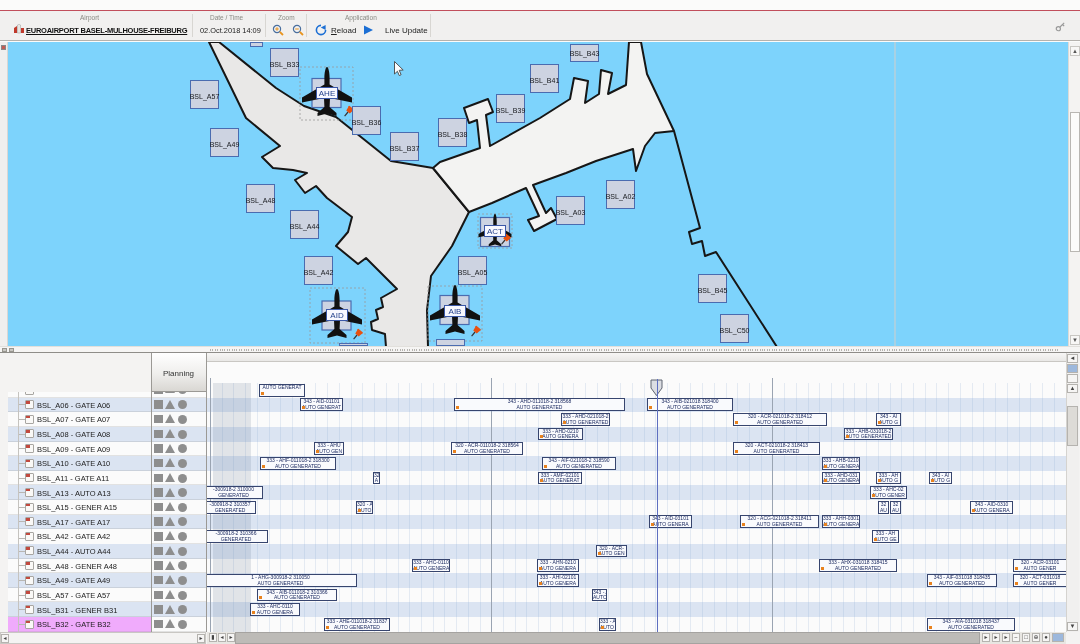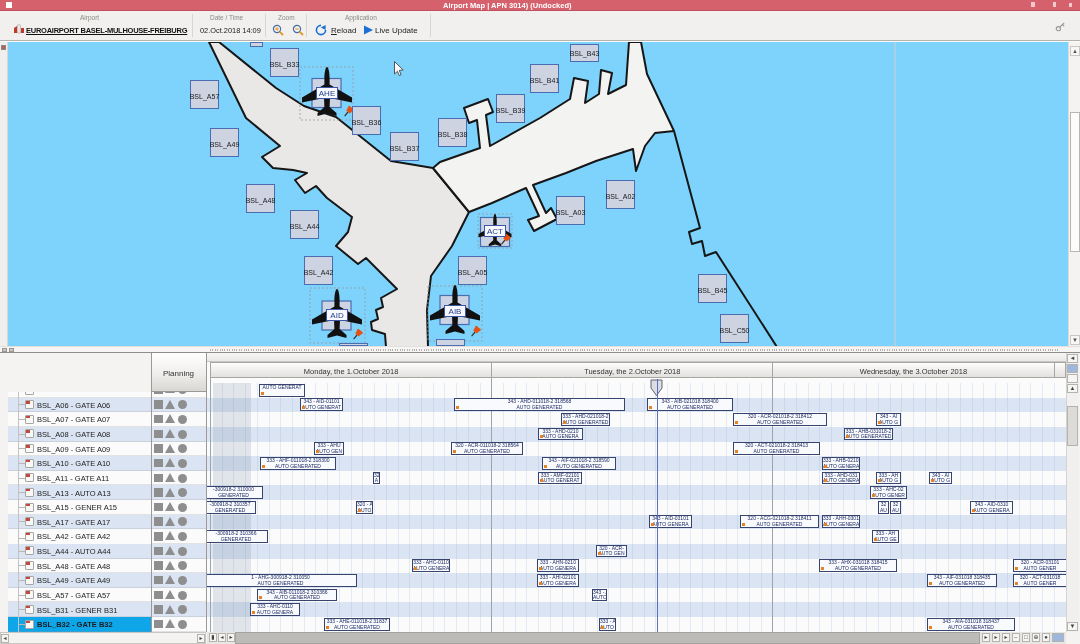--- a/index.html
+++ b/index.html
@@ -11,21 +11,21 @@
 #title .r2 { position:absolute; right:24px; top:2px; width:3px; height:5px; background:#f3c8cc; }
 #title .r3 { position:absolute; right:8px; top:3px; width:3px; height:4px; background:#f3c8cc; }
 #toolbar { position:absolute; left:0; top:10px; width:100%; height:31px; background:#f1f0ef; border-bottom:1px solid #b5b2ae; border-top:1px solid #c14f5c; }
 .glabel { position:absolute; top:3px; font-size:6.5px; color:#8a8a84; }
 .gsep { position:absolute; top:3px; bottom:3px; width:1px; background:#d8d6d2; }
 #toolbar .apticon { position:absolute; left:13px; top:13px; width:12px; height:10px; }
 #toolbar .apname { position:absolute; left:26px; top:14.5px; font-size:7.5px; letter-spacing:-0.25px; font-weight:bold; color:#111; text-decoration:underline; }
 #toolbar .dt { position:absolute; left:200px; top:15px; font-size:7.4px; color:#222; }
 #toolbar .zm { position:absolute; top:13px; width:12px; height:12px; }
 #toolbar .rel { position:absolute; left:331px; top:15px; font-size:8px; color:#222; }
-#toolbar .lup { position:absolute; left:375px; top:15px; font-size:8px; color:#222; }
+#toolbar .lup { position:absolute; left:385px; top:15px; font-size:8px; color:#222; }
 #map { position:absolute; left:0; top:42px; width:100%; height:304px; background:#7dd3fc; }
 #map .lstrip { position:absolute; left:0; top:0; width:8px; height:100%; background:#f0efee; border-right:1px solid #d9d7d3; }
 #map svg.m { position:absolute; left:8px; top:0; }
 #map .vsb { position:absolute; right:0; top:0; width:12px; height:100%; background:#f4f3f2; border-left:1px solid #dcdad6; }
 #map .vsb .btn { position:absolute; left:1px; width:10px; height:10px; background:#f8f7f6; border:1px solid #c9c7c3; color:#555; font-size:6px; line-height:8px; text-align:center; }
 #map .vsb .thumb { position:absolute; left:1px; top:70px; width:10px; height:140px; background:#fcfcfb; border:1px solid #b9b7b3; }
 .gate { position:absolute; width:29px; height:29px; background:#cdd3e1; border:1.2px solid #4a6cb0; } .gate b { position:absolute; left:-4px; right:-4px; top:12px; text-align:center; font-weight:normal; font-size:7px; color:#16181c; white-space:nowrap; }
 #mapsb { position:absolute; left:0; top:346px; width:100%; height:6px; background:#f6f5f4; border-top:1px solid #e2e0dc; }
 #mapsb .dots { position:absolute; left:210px; right:20px; top:2px; height:2px; background:repeating-linear-gradient(90deg,#b5b3af 0 1px,#f6f5f4 1px 2.4px); }
 #gantt { position:absolute; left:0; top:352px; width:100%; height:292px; background:#f4f3f2; border-top:1px solid #8f8d89; }
@@ -50,27 +50,20 @@
 .grow { position:absolute; left:0; width:100%; }
 .bar { position:absolute; background:#f9fafd; font-size:5px; line-height:5.8px; color:#16255c; text-align:center; overflow:hidden; }
 .sbtn { position:absolute; width:11px; height:9px; background:#f6f5f4; border:1px solid #b5b3af; color:#444; font-size:6px; line-height:7px; text-align:center; }
 #gvsb { position:absolute; right:1px; top:0px; width:13px; height:279px; background:#f1f0ef; border-left:1px solid #d5d3cf; }
 #lhsb { position:absolute; left:0; top:279px; width:206px; height:12px; background:#f4f3f2; border:1px solid #c9c7c3; }
 #ghsb { position:absolute; left:207px; right:14px; top:279px; height:12px; background:#e8e6e2; }
 #ghsb .track { position:absolute; left:28px; right:86px; top:0px; bottom:0px; background:#bdbbb7; border:1px solid #a5a3a0; }
 </style></head>
 <body>
 <div id="root">
-<div id="title">
- <span class="ic"></span>
- <span class="t">Airport Map | APN 3014) (Undocked)</span>
- <span class="r1"></span>
-      <span class="r2"></span>
-      <span class="r3"></span>
-</div>
 <div id="toolbar">
  <span class="glabel" style="left:80px;">Airport</span>
  <span class="glabel" style="left:210px;">Date / Time</span>
  <span class="glabel" style="left:278px;">Zoom</span>
  <span class="glabel" style="left:345px;">Application</span>
  <span class="gsep" style="left:192px;"></span>
  <span class="gsep" style="left:265px;"></span>
  <span class="gsep" style="left:306px;"></span>
  <span class="gsep" style="left:430px;"></span>
  <svg class="apticon" viewBox="0 0 12 10">
@@ -286,38 +279,38 @@
         <span class="rlbl">BSL_A42 - GATE A42</span>
       </div>
 <div class="lrow" style="top:190.9px;height:14.63px;background:#dbe4f2;">
         <i class="tic"></i>
         <span class="ric"></span>
         <span class="rlbl">BSL_A44 - AUTO A44</span>
       </div>
 <div class="lrow" style="top:205.5px;height:14.63px;background:#fbfbfb;">
         <i class="tic"></i>
         <span class="ric"></span>
-        <span class="rlbl">BSL_A48 - GATE A48</span>
+        <span class="rlbl">BSL_A48 - GENER A48</span>
       </div>
 <div class="lrow" style="top:220.2px;height:14.63px;background:#dbe4f2;">
         <i class="tic"></i>
         <span class="ric"></span>
         <span class="rlbl">BSL_A49 - GATE A49</span>
       </div>
 <div class="lrow" style="top:234.8px;height:14.63px;background:#fbfbfb;">
         <i class="tic"></i>
         <span class="ric"></span>
         <span class="rlbl">BSL_A57 - GATE A57</span>
       </div>
 <div class="lrow" style="top:249.4px;height:14.63px;background:#dbe4f2;">
         <i class="tic"></i>
         <span class="ric"></span>
         <span class="rlbl">BSL_B31 - GENER B31</span>
       </div>
-<div class="lrow" style="top:264.1px;height:14.63px;background:#0ea5e9;font-weight:bold;">
+<div class="lrow" style="top:264.1px;height:14.63px;background:#f0abfc;">
         <i class="tic"></i>
         <span class="ric"></span>
         <span class="rlbl">BSL_B32 - GATE B32</span>
       </div>
 <div class="lrow" style="top:39.3px;height:5.3px;background:#fbfbfb;overflow:hidden;">
         <span class="ric" style="top:-6px;"></span>
       </div>
  <div id="treeline"></div>
  <div id="pborder"></div>
  <div id="ppanelwrap" style="position:absolute;left:150.5px;top:0;width:56px;height:279px;">
@@ -727,34 +720,20 @@
             <span style="display:block;overflow:hidden;white-space:nowrap;">AUTO G</span>
             <i style="position:absolute;left:1px;bottom:1px;width:3px;height:3px;background:#e8821e;"></i>
           </div>
 <div class="bar" style="left:720px;top:264.9px;width:88px;height:12.8px;border:1px solid #37456e;">
             <span style="display:block;overflow:hidden;white-space:nowrap;">343 - AIA-031018 318437</span>
             <span style="display:block;overflow:hidden;white-space:nowrap;">AUTO GENERATED</span>
             <i style="position:absolute;left:1px;bottom:1px;width:3px;height:3px;background:#e8821e;"></i>
           </div>
    </div>
    <div id="gruler"></div>
-   <div id="gdays">
-     <div class="day" style="left:3.0px;width:281.2px;">
-            <span>Monday, the 1.October 2018</span>
-          </div>
-     <div class="day" style="left:284.2px;width:281.2px;">
-            <span>Tuesday, the 2.October 2018</span>
-          </div>
-     <div class="day" style="left:565.4px;width:281.2px;">
-            <span>Wednesday, the 3.October 2018</span>
-          </div>
-     <div class="day" style="left:846.6px;width:12.4px;border-right:1px solid #a8a6a2;">
-            <span></span>
-          </div>
-   </div>
    <svg id="pin" style="position:absolute;left:443.0px;top:25.5px;width:13px;height:18px;" viewBox="0 0 13 18">
           <path d="M1,1 L12,1 L12,9 L6.5,16.5 L1,9 Z" fill="#dcdee3" stroke="#5f6470" stroke-width="1"></path>
         </svg>
    <div id="nowline" style="position:absolute;left:449.5px;top:26px;bottom:0;width:1px;background:#5e6fc0;"></div>
  </div>
  <div id="gvsb">
    <div class="sbtn" style="top:1px;left:0px;">◄</div>
    <div class="sbtn" style="top:11px;left:0px;background:#9db8dc;"></div>
    <div class="sbtn" style="top:21px;left:0px;"></div>
    <div class="sbtn" style="top:31px;left:0px;">▲</div>

